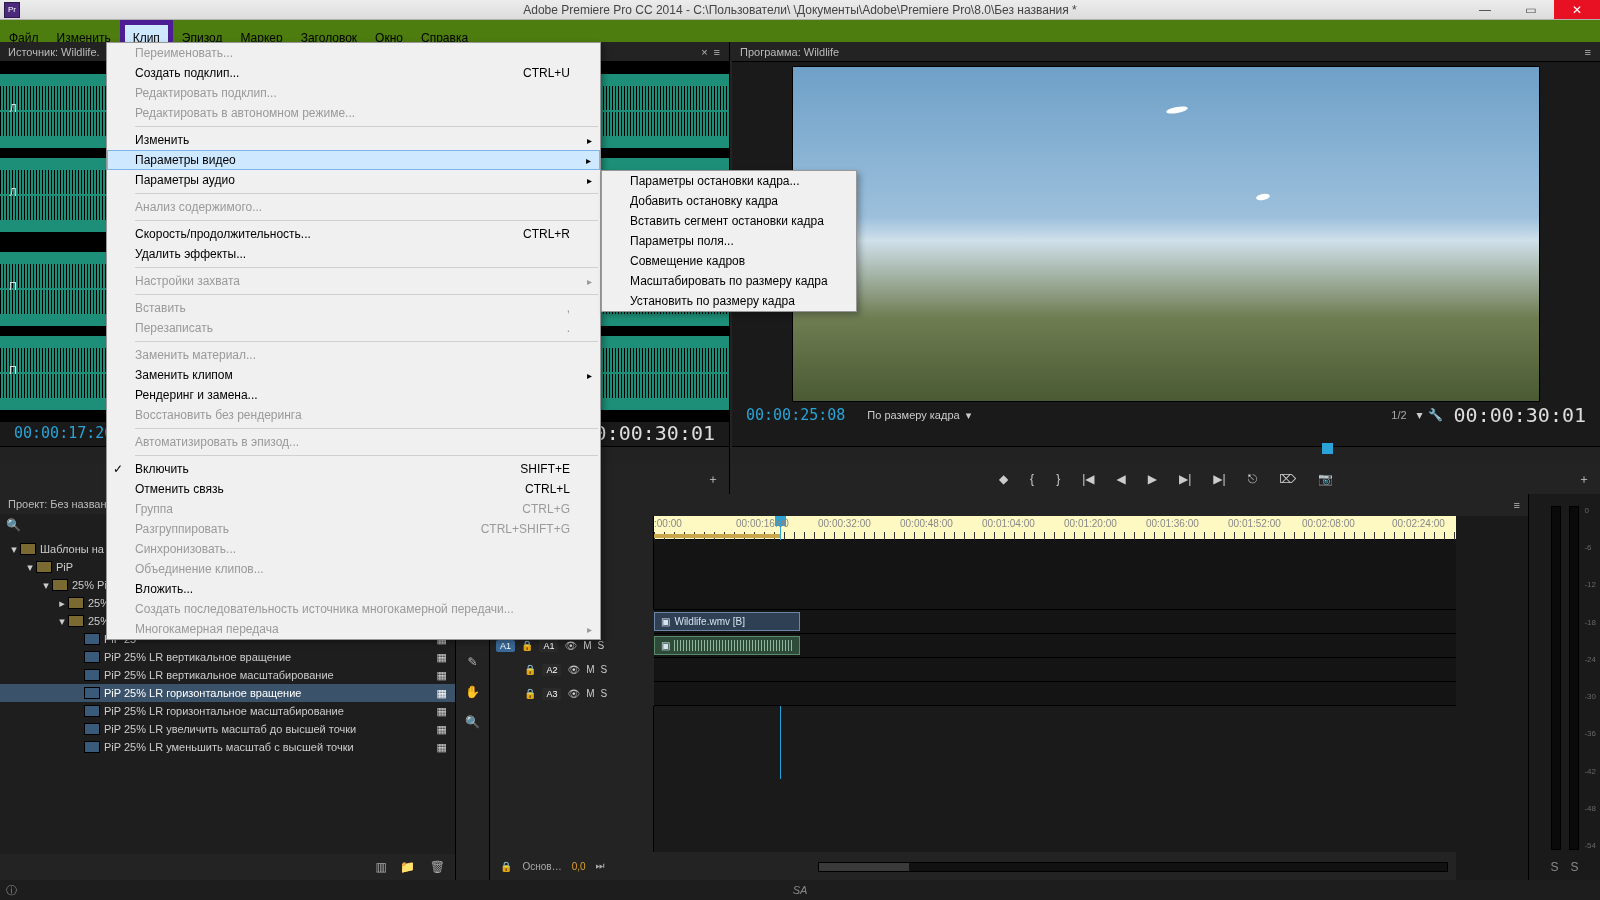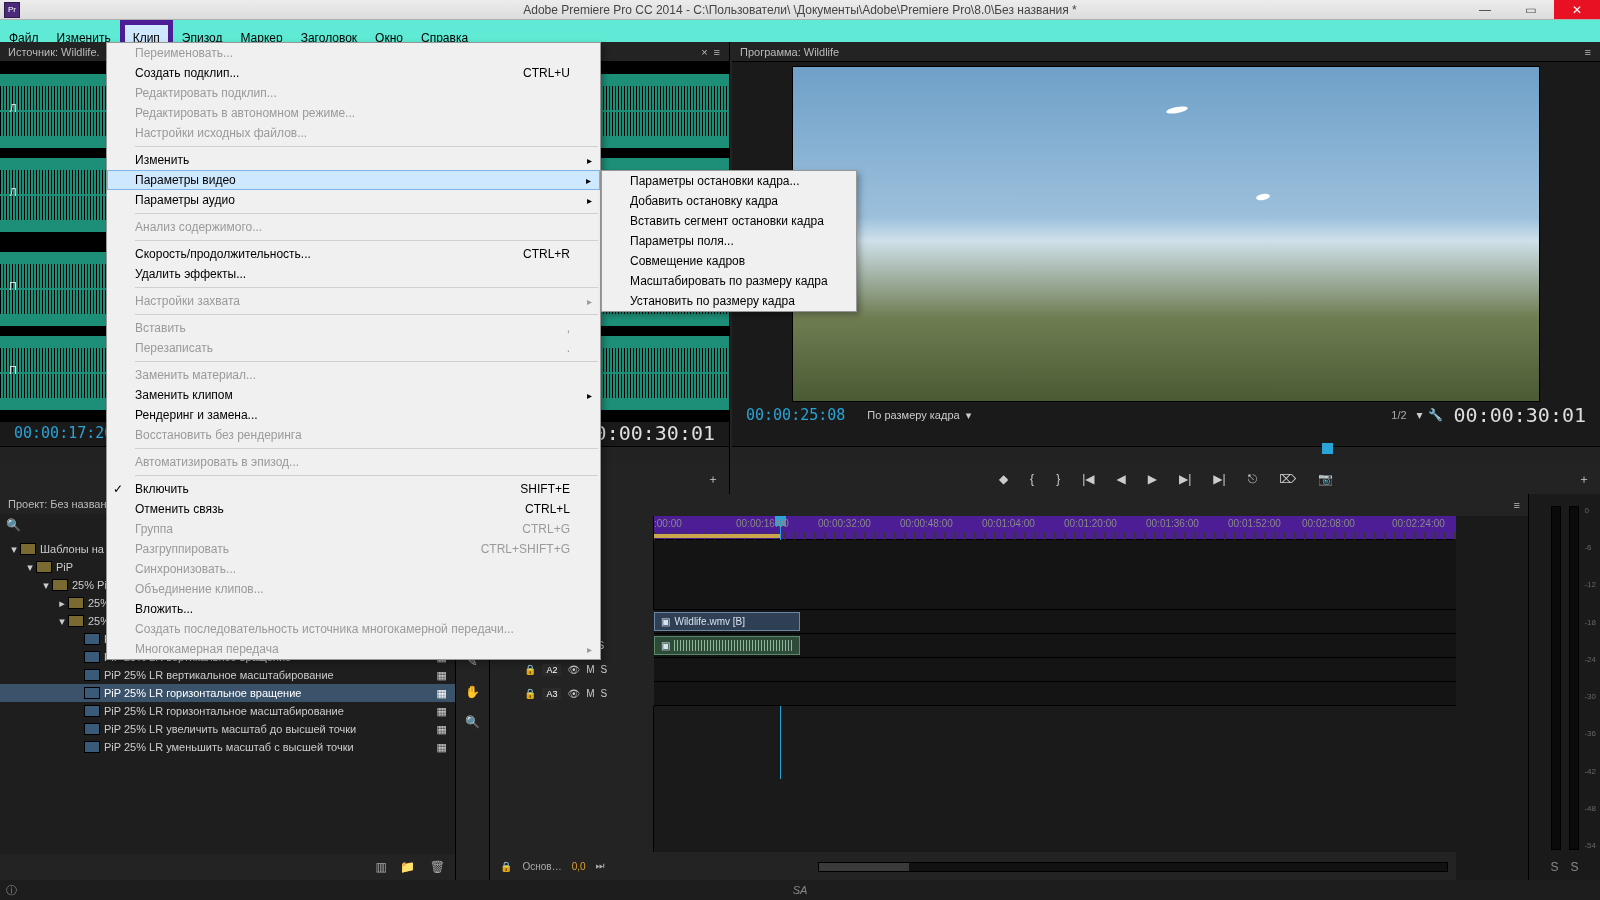--- a/index.html
+++ b/index.html
@@ -7,21 +7,21 @@
 
 
 .titlebar { height: 20px; background: linear-gradient(#ececec,#dcdcdc); display: flex; align-items: center; position: relative; border-bottom: 1px solid #b0b0b0; }
 .titlebar .appicon { width: 16px; height: 16px; margin: 0 4px; background: #4b2a7b; border: 1px solid #2d1a4d; font-size: 8px; color: #fff; display:flex; align-items:center; justify-content:center;}
 .titlebar .title { position:absolute; left:0; right:0; text-align:center; color:#444; font-size:12px; pointer-events:none;}
 .titlebar .winbtns { margin-left:auto; display:flex; height:100%; }
 .titlebar .winbtn { width:46px; display:flex; align-items:center; justify-content:center; color:#444; }
 .titlebar .winbtn.close { background:#e81123; color:#fff; }
 
 
-.menubar { height:36px; background:#5eead4; color:#000; display:flex; align-items:stretch; font-size:12px; border-bottom:1px solid #c0c0c0;}
+.menubar { height:36px; background:#4d7c0f; color:#000; display:flex; align-items:stretch; font-size:12px; border-bottom:1px solid #c0c0c0;}
 .menubar .menuitem { padding:0 9px; display:flex; align-items:center; cursor:default;}
 .menubar .menuitem.active { background:#cde8ff; border:5px solid #4c1d95; padding:0 8px;}
 
 
 .dropdown { position:absolute; background:#f0f0f0; color:#000; border:1px solid #979797; box-shadow:3px 3px 6px rgba(0,0,0,.3); z-index:100; }
 .dropdown .row { height:20px; display:flex; align-items:center; padding:0 30px 0 28px; position:relative; white-space:nowrap;}
 .dropdown .row.disabled { color:#9a9a9a; }
 .dropdown .row.highlight { background:#cde8ff; border:1px solid #7eb4ea; padding:0 29px 0 27px;}
 .dropdown .row .shortcut { margin-left:auto; padding-left:40px; }
 .dropdown .sep { height:1px; background:#d0d0d0; margin:3px 2px 3px 28px; }
@@ -83,21 +83,21 @@
 .tools .tool.active{ background:#3a536b; border-radius:2px;}
 
 
 .timeline { flex:1; background:#1a1a1a; position:relative;}
 .timeline .thdr { position:absolute; left:0; top:0; height:22px; right:0; background:#232323; display:flex; align-items:center; padding:0 8px; font-size:11px; color:#bbb;}
 .timeline .thdr .close{ margin-left:6px;}
 .tl-left { position:absolute; left:0; top:22px; width:164px; bottom:28px; background:#232323; border-right:1px solid #000;}
 .tl-left .cursor-tc { color:#2aa3d6; font-family:monospace; font-size:13px; padding:4px 8px;}
 .tl-left .opts { display:flex; gap:8px; padding:2px 8px; color:#888;}
 .tl-right { position:absolute; left:164px; right:72px; top:22px; bottom:28px; }
-.tl-ruler { height:24px; background:#4c1d95; border-bottom:1px solid #000; position:relative; color:#888; font-size:10px;}
+.tl-ruler { height:24px; background:#fef9c3; border-bottom:1px solid #000; position:relative; color:#888; font-size:10px;}
 .tl-ruler .tick{ position:absolute; top:2px; }
 .tl-ruler .bar{ position:absolute; left:0; right:0; top:16px; height:8px; background:repeating-linear-gradient(90deg,#333 0 1px,transparent 1px 10px);}
 .tl-ruler .workarea{ position:absolute; top:18px; height:4px; background:#caa74a; left:0; width:126px;}
 .tl-ruler .playhead{ position:absolute; top:0; bottom:-240px; width:1px; background:#2aa3d6; left:126px;}
 .tl-ruler .playhead::before{ content:""; position:absolute; top:0; left:-5px; width:11px; height:10px; background:#2aa3d6;}
 .tl-tracks { position:relative; }
 .trk { height:24px; display:flex; align-items:center; border-bottom:1px solid #000;}
 .trk .hdr{ width:164px; position:absolute; left:-164px; height:24px; display:flex; align-items:center; gap:6px; padding:0 6px; font-size:10px; background:#232323;}
 .trk .hdr .tag{ background:#3a6a9a; color:#fff; padding:1px 4px; border-radius:2px; font-size:9px;}
 .trk .hdr .tag.dark{ background:#2a2a2a;}
@@ -154,23 +154,20 @@
     <div class="row">
       <span>Создать подклип...</span>
       <span class="shortcut">CTRL+U</span>
     </div>
     <div class="row disabled">
       <span>Редактировать подклип...</span>
     </div>
     <div class="row disabled">
       <span>Редактировать в автономном режиме...</span>
     </div>
-    <div class="row disabled">
-      <span>Настройки исходных файлов...</span>
-    </div>
     <div class="sep"></div>
     <div class="row">
       <span>Изменить</span>
       <span class="arrow">▸</span>
     </div>
     <div class="row highlight">
       <span>Параметры видео</span>
       <span class="arrow">▸</span>
     </div>
     <div class="row">

